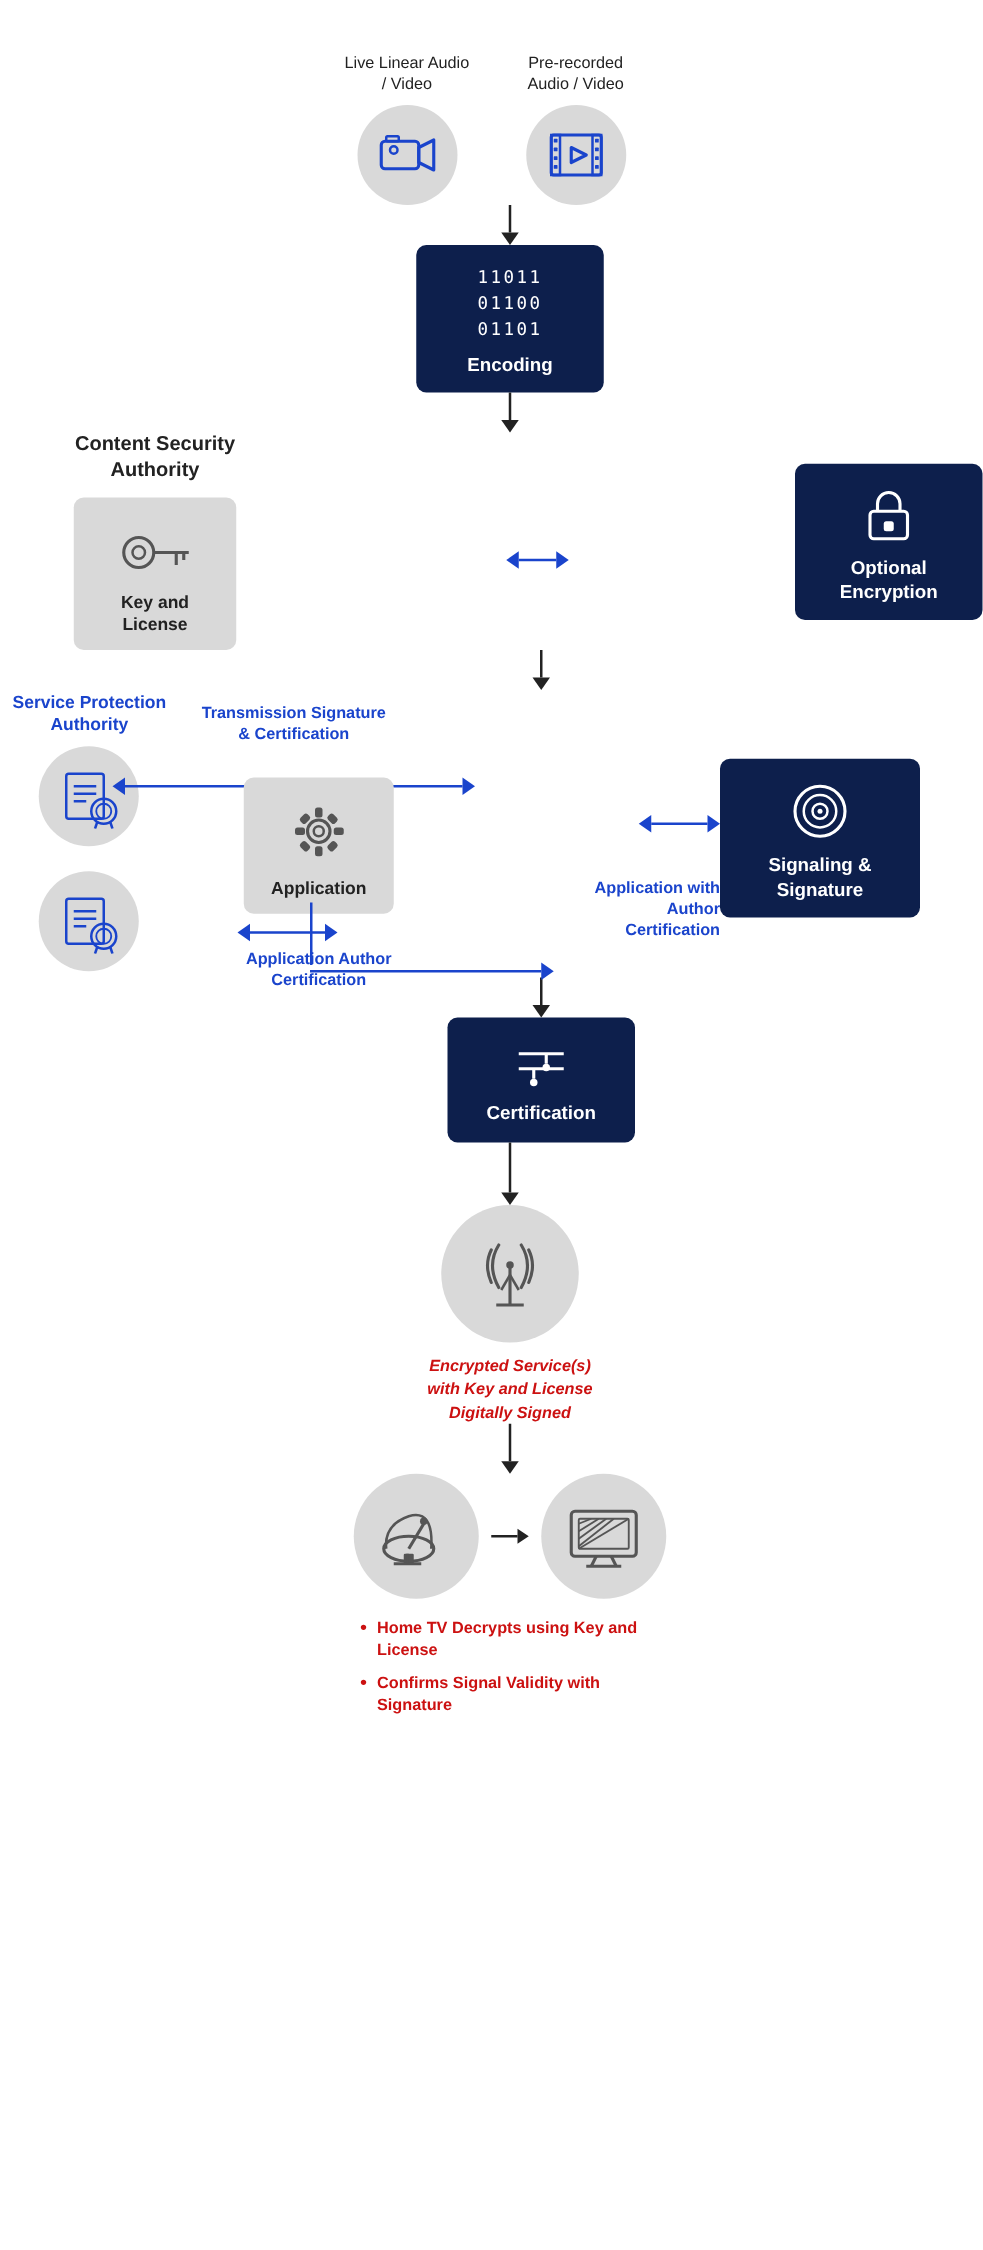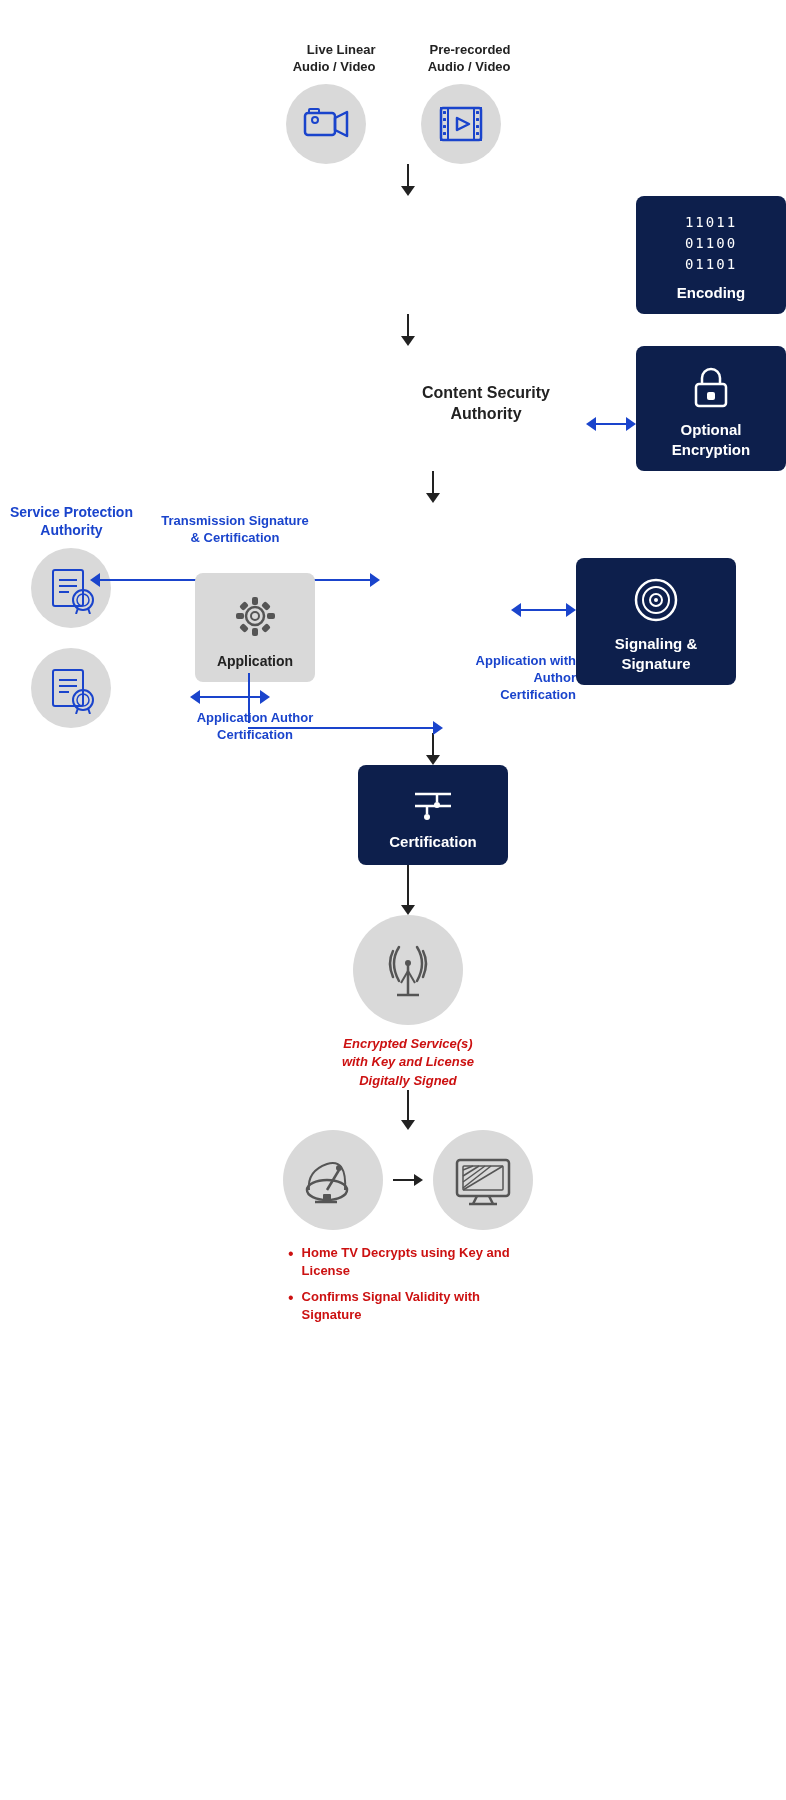--- a/index.html
+++ b/index.html
@@ -125,23 +125,23 @@
       color: #cc1111;
       font-size: 13px;
       font-weight: 600;
       text-align: left;
       line-height: 1.4;
     }
 
     
     svg { display: block; }
     .top-label-item {
-      text-align: right;
+      text-align: center;
       font-size: 13px;
-      font-weight: 700;
+      font-weight: 400;
       color: #222;
       width: 100px;
       line-height: 1.3;
     }
 
   </style>
 </head>
 <body>
 
 <div class="diagram">
@@ -189,40 +189,51 @@
     </div>
   </div>
 
   <div style="display:flex;justify-content:center;margin-left:30px;">
     <div class="arrow-down">
       <div class="shaft" style="height:22px;"></div>
       <div class="head"></div>
     </div>
   </div>
 
-  <div style="display:flex;justify-content:flex-end;margin-left:30px;">
+  <div style="display:flex;justify-content:center;margin-left:30px;">
     <div class="dark-box" style="width:150px;min-height:100px;">
       <div style="font-family:monospace;font-size:14px;line-height:1.5;letter-spacing:2px;color:#fff;">
         11011<br>01100<br>01101
       </div>
       <div class="box-label">Encoding</div>
     </div>
   </div>
 
   <div style="display:flex;justify-content:center;margin-left:30px;">
     <div class="arrow-down">
       <div class="shaft" style="height:22px;"></div>
       <div class="head"></div>
     </div>
   </div>
 
-  <div style="display:flex;align-items:center;justify-content:flex-end;gap:0;position:relative;">
+  <div style="display:flex;align-items:center;justify-content:space-between;gap:0;position:relative;padding-left:24px;">
 
     <div style="display:flex;flex-direction:column;align-items:center;width:200px;">
       <div class="section-title" style="margin-bottom:10px;">Content Security<br>Authority</div>
+      <div class="light-box" style="width:130px;min-height:110px;">
+        <svg width="70" height="50" viewBox="0 0 70 50">
+
+          <circle cx="22" cy="28" r="12" fill="none" stroke="#555" stroke-width="2.5"></circle>
+          <circle cx="22" cy="28" r="5" fill="none" stroke="#555" stroke-width="2"></circle>
+          <line x1="34" y1="28" x2="62" y2="28" stroke="#555" stroke-width="2.5"></line>
+          <line x1="52" y1="28" x2="52" y2="38" stroke="#555" stroke-width="2.5"></line>
+          <line x1="58" y1="28" x2="58" y2="34" stroke="#555" stroke-width="2.5"></line>
+        </svg>
+        <div class="box-label">Key and License</div>
+      </div>
     </div>
 
     <div style="width:50px;display:flex;align-items:center;margin-top:30px;">
       <div class="dbl-arrow" style="width:100%;">
         <div class="head-left"></div>
         <div class="shaft"></div>
         <div class="head-right"></div>
       </div>
     </div>
 

